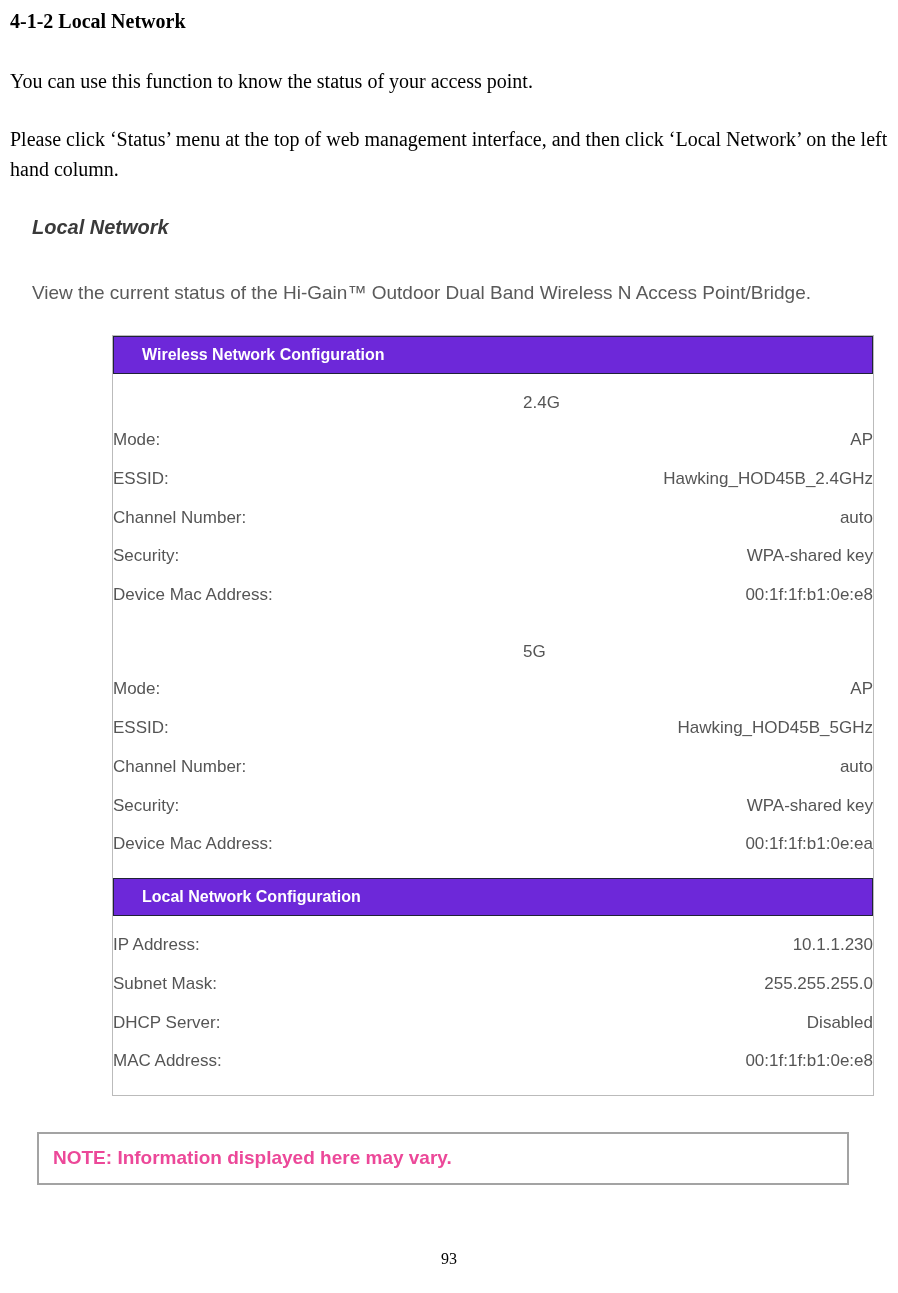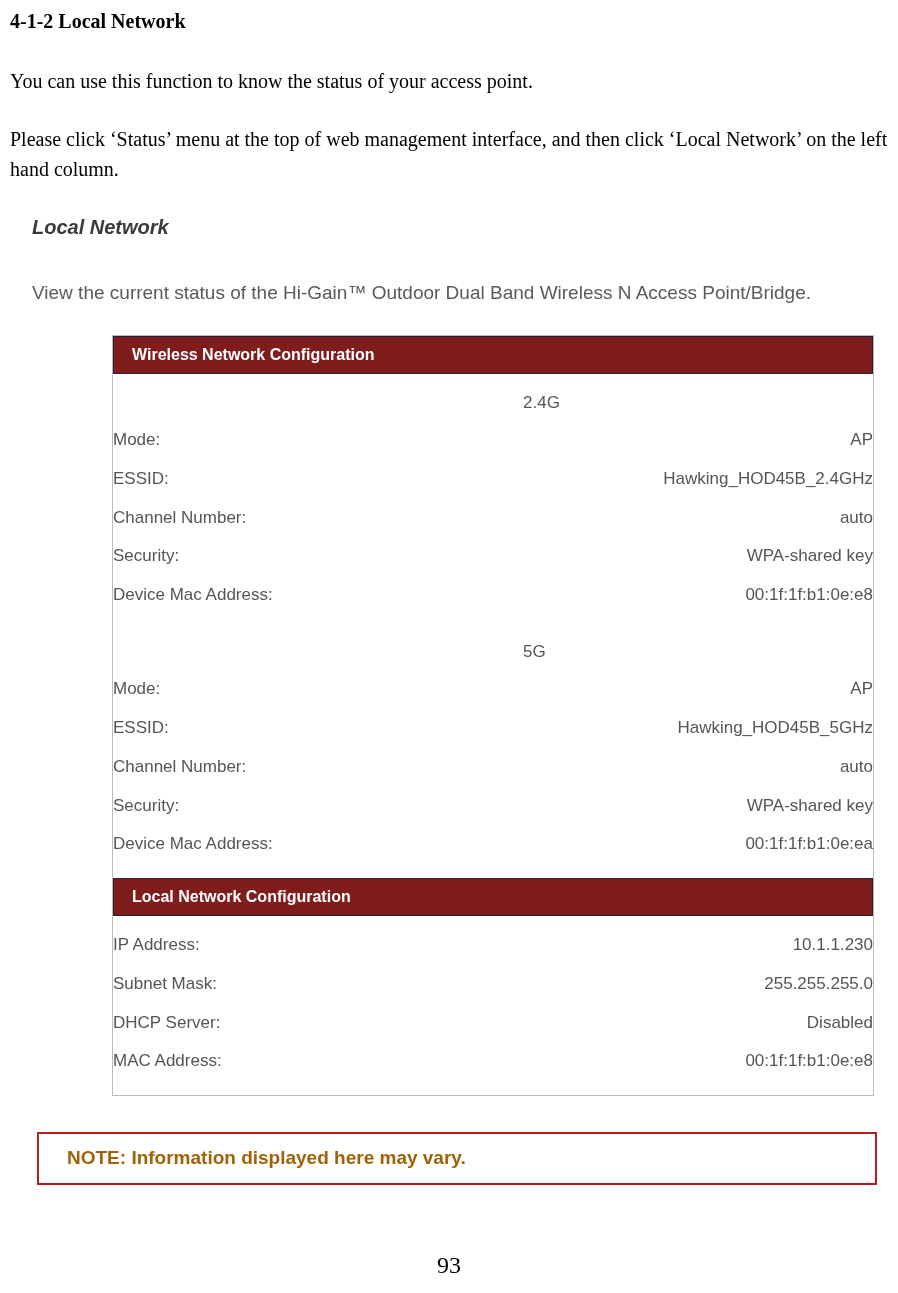--- a/index.html
+++ b/index.html
@@ -38,25 +38,25 @@
       margin-bottom: 28px;
       line-height: 1.4;
     }
     .panel {
       border: 1px solid #bbb;
       width: 760px;
       margin-left: 80px;
       margin-bottom: 0;
     }
     .panel-header {
-      background: #7f1d1d;
+      background: #6d28d9;
       color: #fff;
       font-weight: bold;
       font-size: 16px;
-      padding: 6px 18px;
+      padding: 6px 28px;
       border: 1px solid #202238;
     }
     .panel-body {
       padding: 10px 0 14px 0;
       font-size: 17px;
       color: #555;
     }
     .panel-body + .panel-body { padding-top: 4px; }
     .subhead {
       text-align: left;
@@ -72,32 +72,32 @@
     .row-label {
       width: 395px;
       text-align: left;
       padding-right: 14px;
     }
     .row-value {
       flex: 1;
       text-align: right;
     }
     .note-box {
-      border: 2px solid #b91c1c;
+      border: 2px solid #a3a3a3;
       width: 780px;
       margin: 36px 0 0 27px;
-      padding: 10px 28px;
+      padding: 10px 14px;
       font-family: Arial, Helvetica, sans-serif;
       font-weight: bold;
       font-size: 19px;
-      color: #a16207;
+      color: #ec4899;
     }
     .page-number {
       text-align: center;
-      font-size: 24px;
+      font-size: 16px;
       margin-top: 62px;
       font-family: "Times New Roman", Times, serif;
     }
   </style>
 </head>
 <body>
 
 <div class="section-title">4-1-2 Local Network</div>
 
 <div class="body-text">You can use this function to know the status of your access point.</div>

